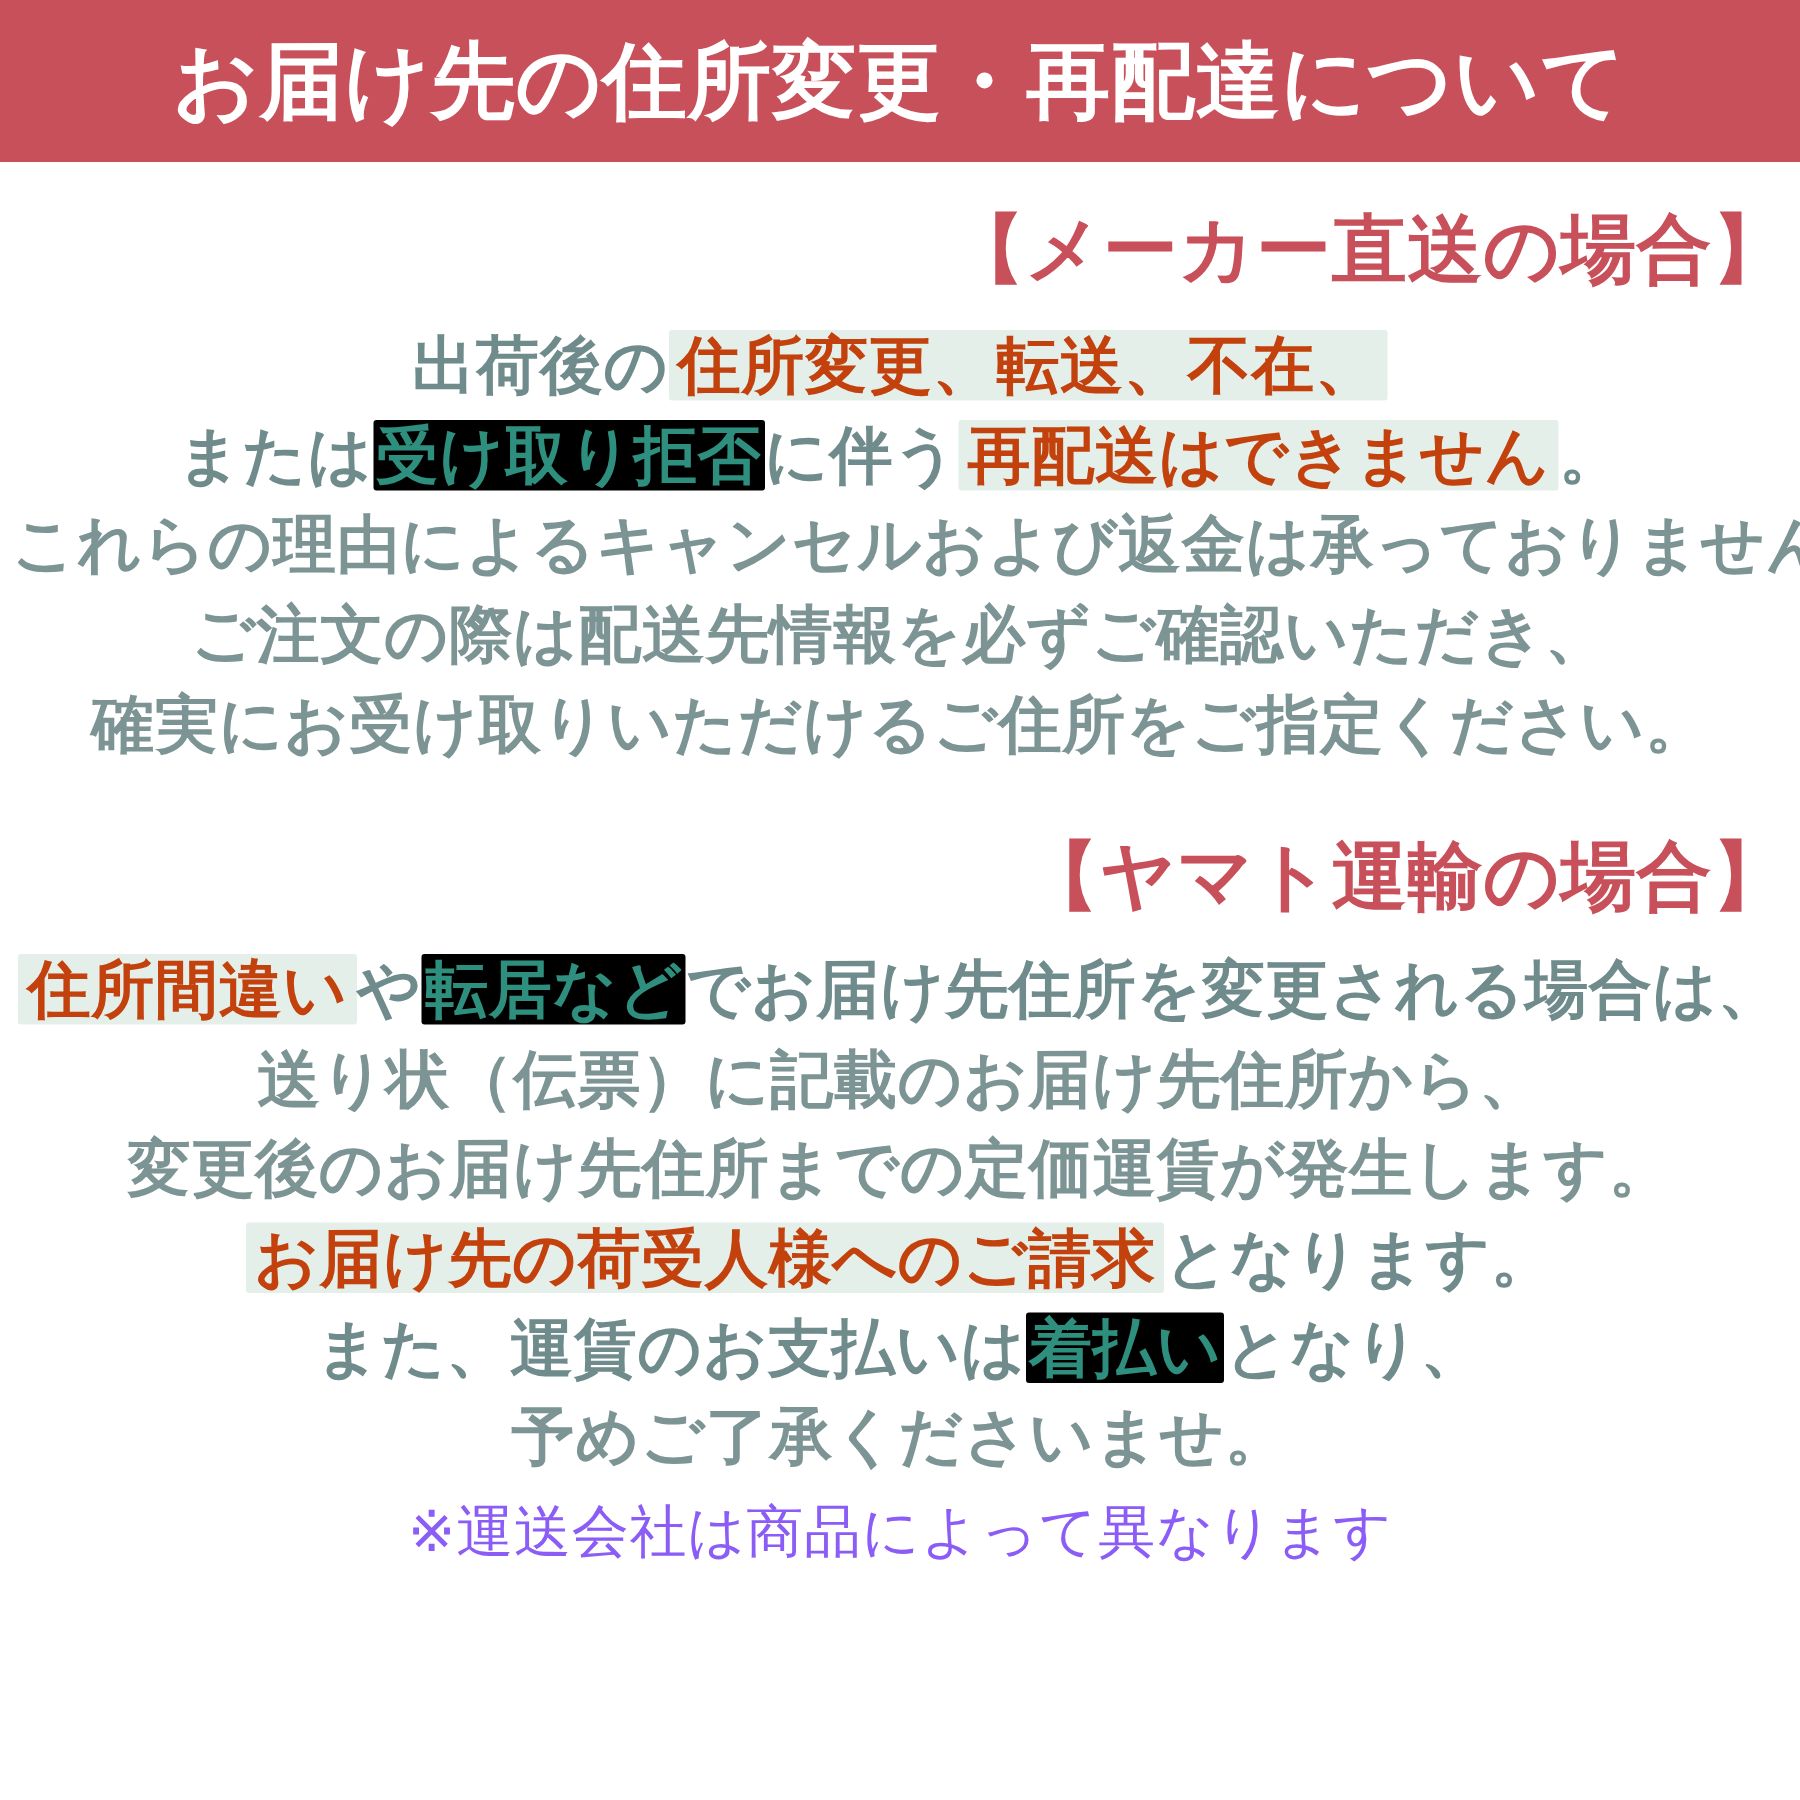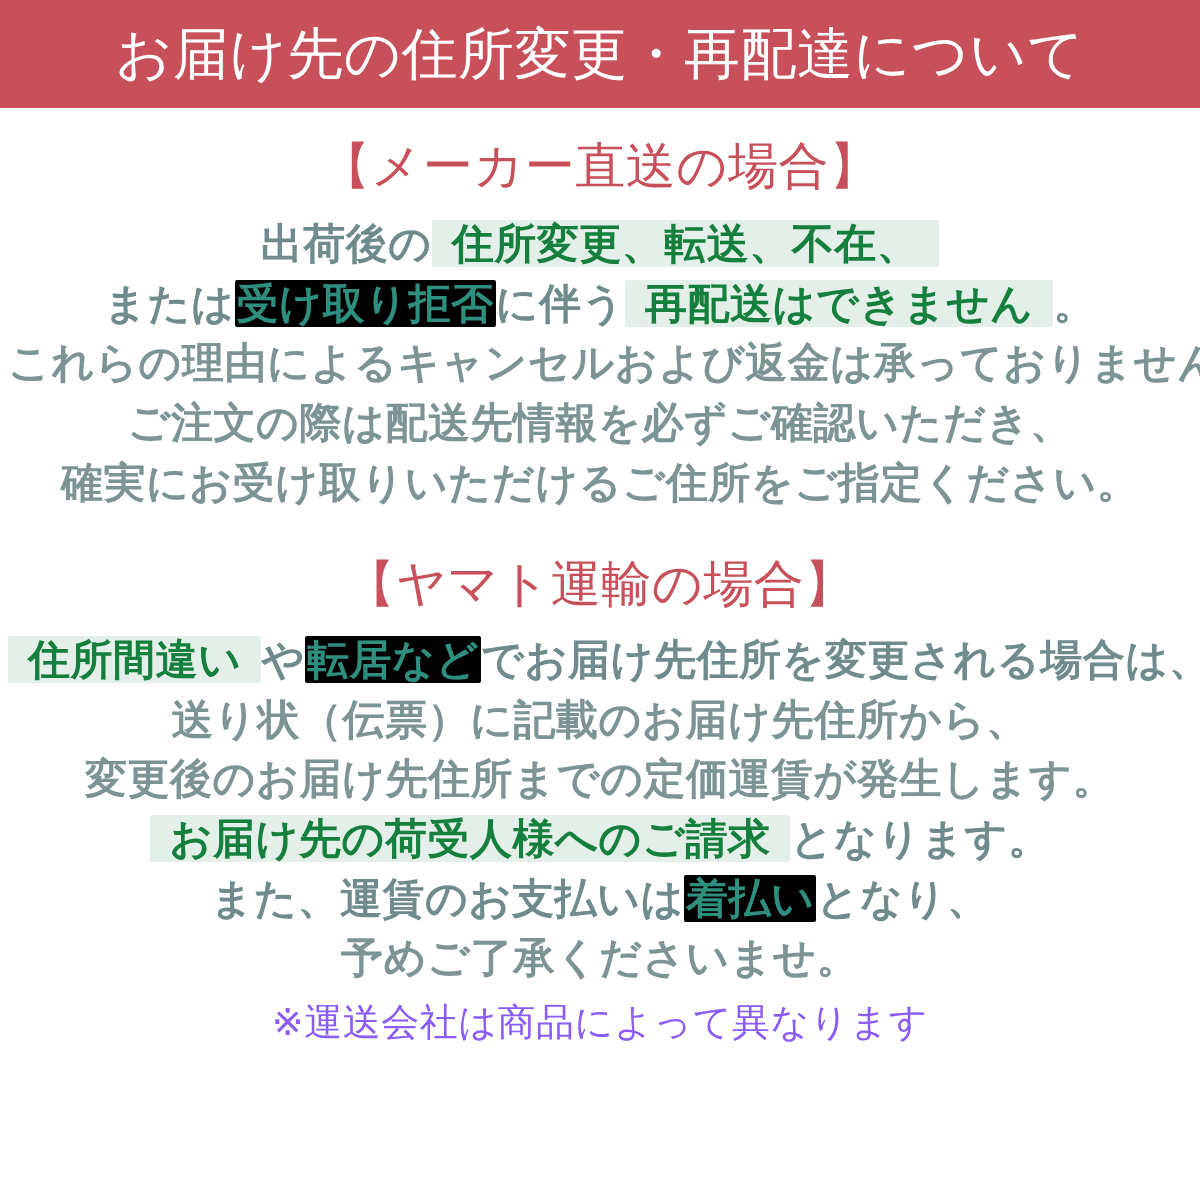--- a/index.html
+++ b/index.html
@@ -27,39 +27,40 @@
     height: 108px;
     background: #c8505a;
     display: flex;
     align-items: center;
     justify-content: center;
     box-sizing: border-box;
   }
   .header-title {
     color: #ffffff;
     font-size: 56px;
-    font-weight: 400;
+    font-weight: 700;
     letter-spacing: 0.5px;
     line-height: 1;
     white-space: nowrap;
   }
 
   
   .content {
     padding: 18px 8px 0 8px;
     text-align: center;
   }
 
   .section-heading {
     color: #c8505a;
     font-size: 50px;
-    font-weight: 400;
+    font-weight: 700;
     line-height: 1.2;
     margin: 10px 0 18px 0;
     letter-spacing: 0.5px;
+    text-align: right;
   }
   .section-heading.second {
     margin-top: 42px;
     margin-bottom: 16px;
   }
 
   .line {
     color: #6f8b8b;
     font-size: 42px;
     font-weight: 700;
@@ -67,23 +68,23 @@
     letter-spacing: 0.5px;
     white-space: nowrap;
   }
   .line.sub {
     color: #7d9494;
     font-weight: 700;
   }
 
   
   .hl-green {
-    color: #15803d;
+    color: #c2410c;
     background: #e4efe9;
-    padding: 0 20px;
+    padding: 0 6px;
     border-radius: 2px;
   }
   .hl-pink {
     color: #2f8f7f;
     background: #000000;
     padding: 0 2px;
     border-radius: 2px;
   }
 
   .note {

